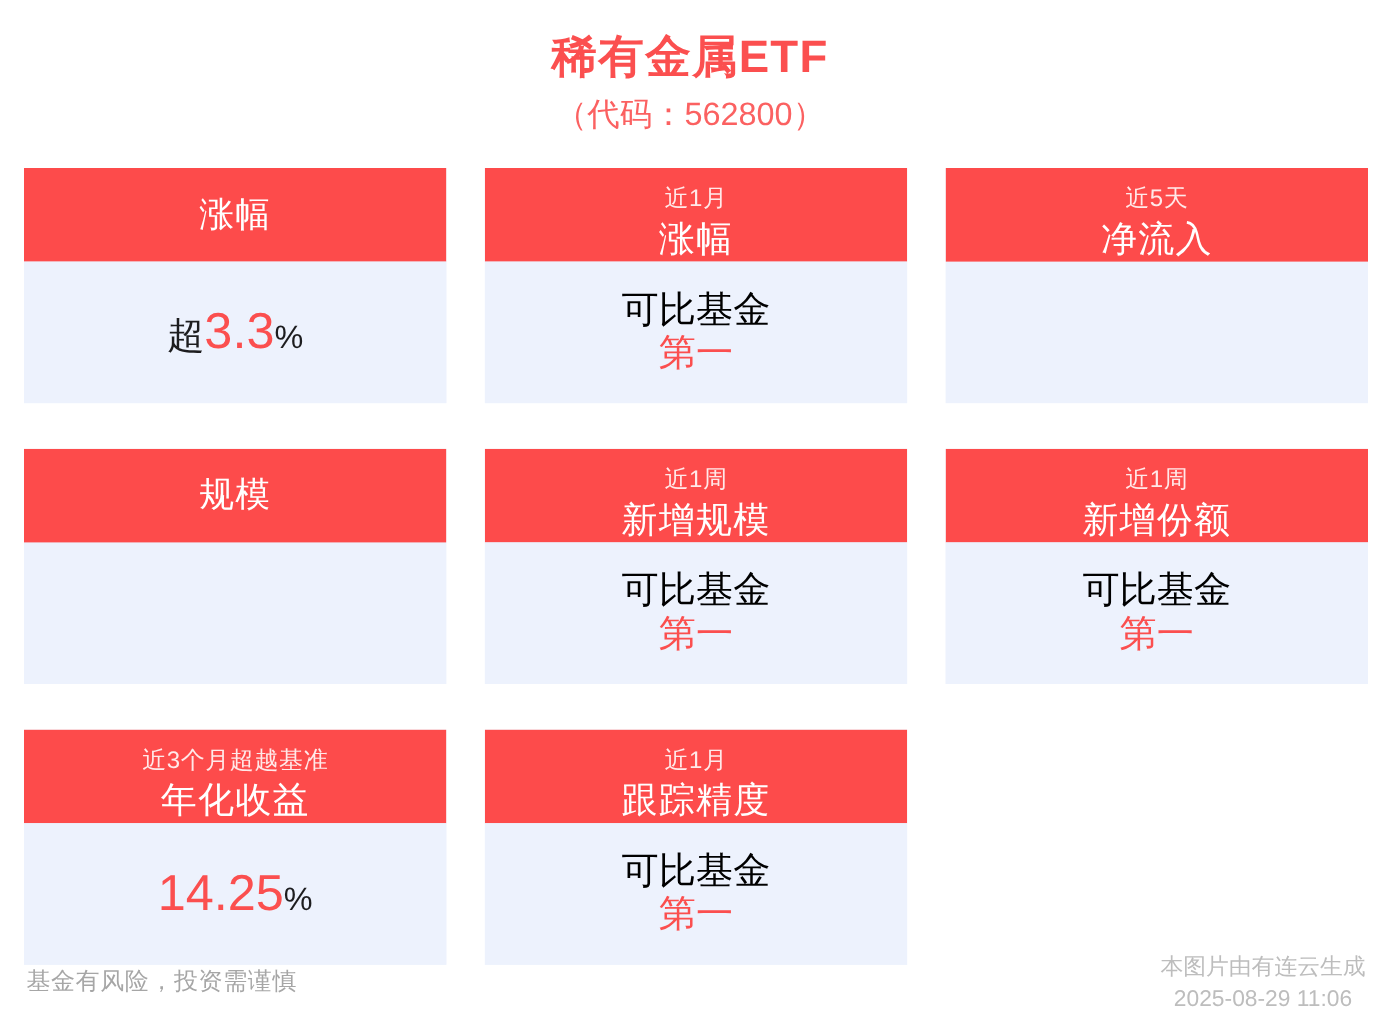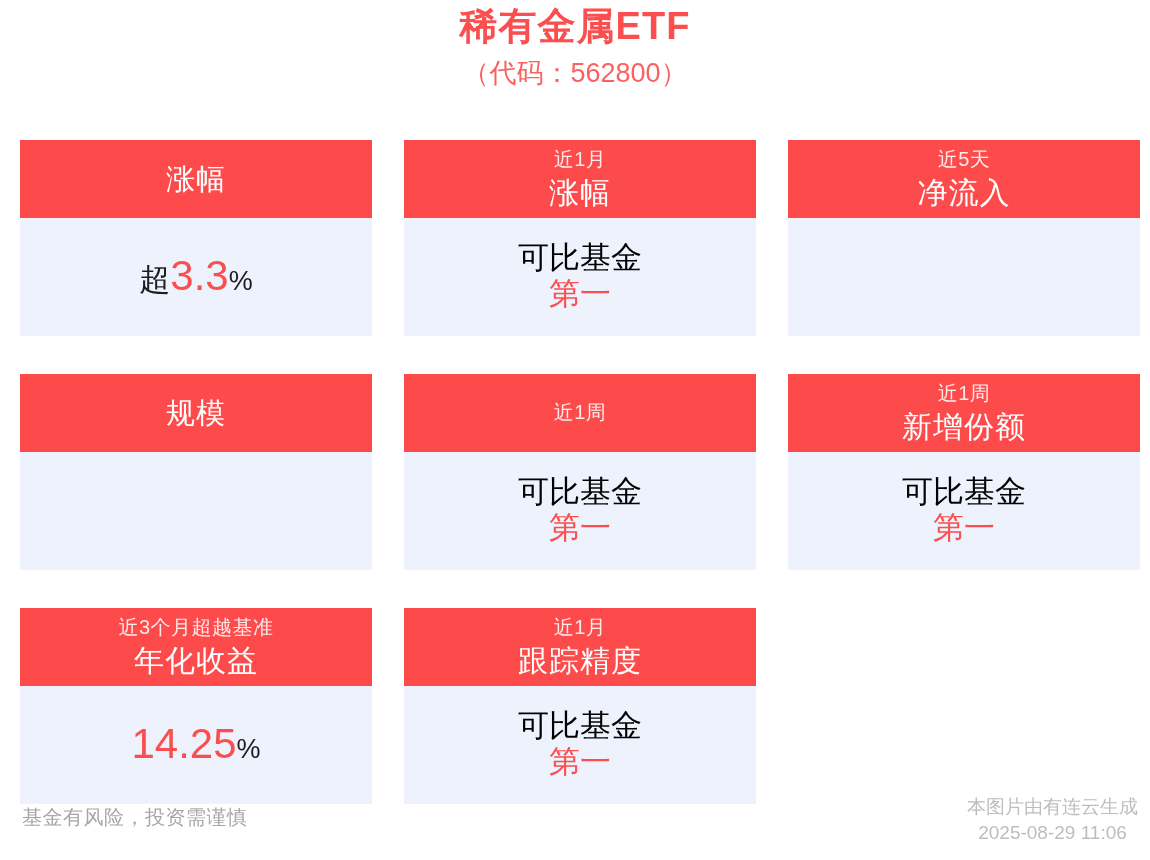--- a/index.html
+++ b/index.html
@@ -11,21 +11,21 @@
     height: 860px;
     background: #ffffff;
     font-family: "Liberation Sans", "DejaVu Sans", sans-serif;
     overflow: hidden;
     position: relative;
   }
 
   
   .page-header {
     width: 100%;
-    padding-top: 4px;
+    padding-top: 26px;
     text-align: center;
   }
   .fund-title {
     font-size: 38px;
     font-weight: bold;
     color: #fb4f4f;
     line-height: 1.18;
     letter-spacing: 1px;
   }
   .fund-code {
@@ -56,21 +56,21 @@
     overflow: hidden;
     background: #edf2fd;
   }
   .card-head {
     height: 78px;
     background: #fd4b4b;
     color: #ffffff;
     display: flex;
     flex-direction: column;
     align-items: center;
-    justify-content: center;
+    justify-content: flex-end;
     text-align: center;
     line-height: 1.0;
   }
   .card-head.single {
     justify-content: center;
   }
   .head-sub {
     font-size: 20px;
     font-weight: normal;
     color: #ffe9e9;
@@ -215,20 +215,21 @@
   <div class="stat-card">
     <div class="card-head single">
 
       <div class="head-main solo">规模</div>
     </div>
   </div>
 
   <div class="stat-card">
     <div class="card-head">
       <div class="head-sub">近1周</div>
+      <div class="head-main">新增规模</div>
     </div>
     <div class="card-body">
       <div class="body-line l1">
         <span class="t-dark">可比基金</span>
       </div>
       <div class="body-line">
         <span class="t-red">第一</span>
       </div>
     </div>
   </div>

